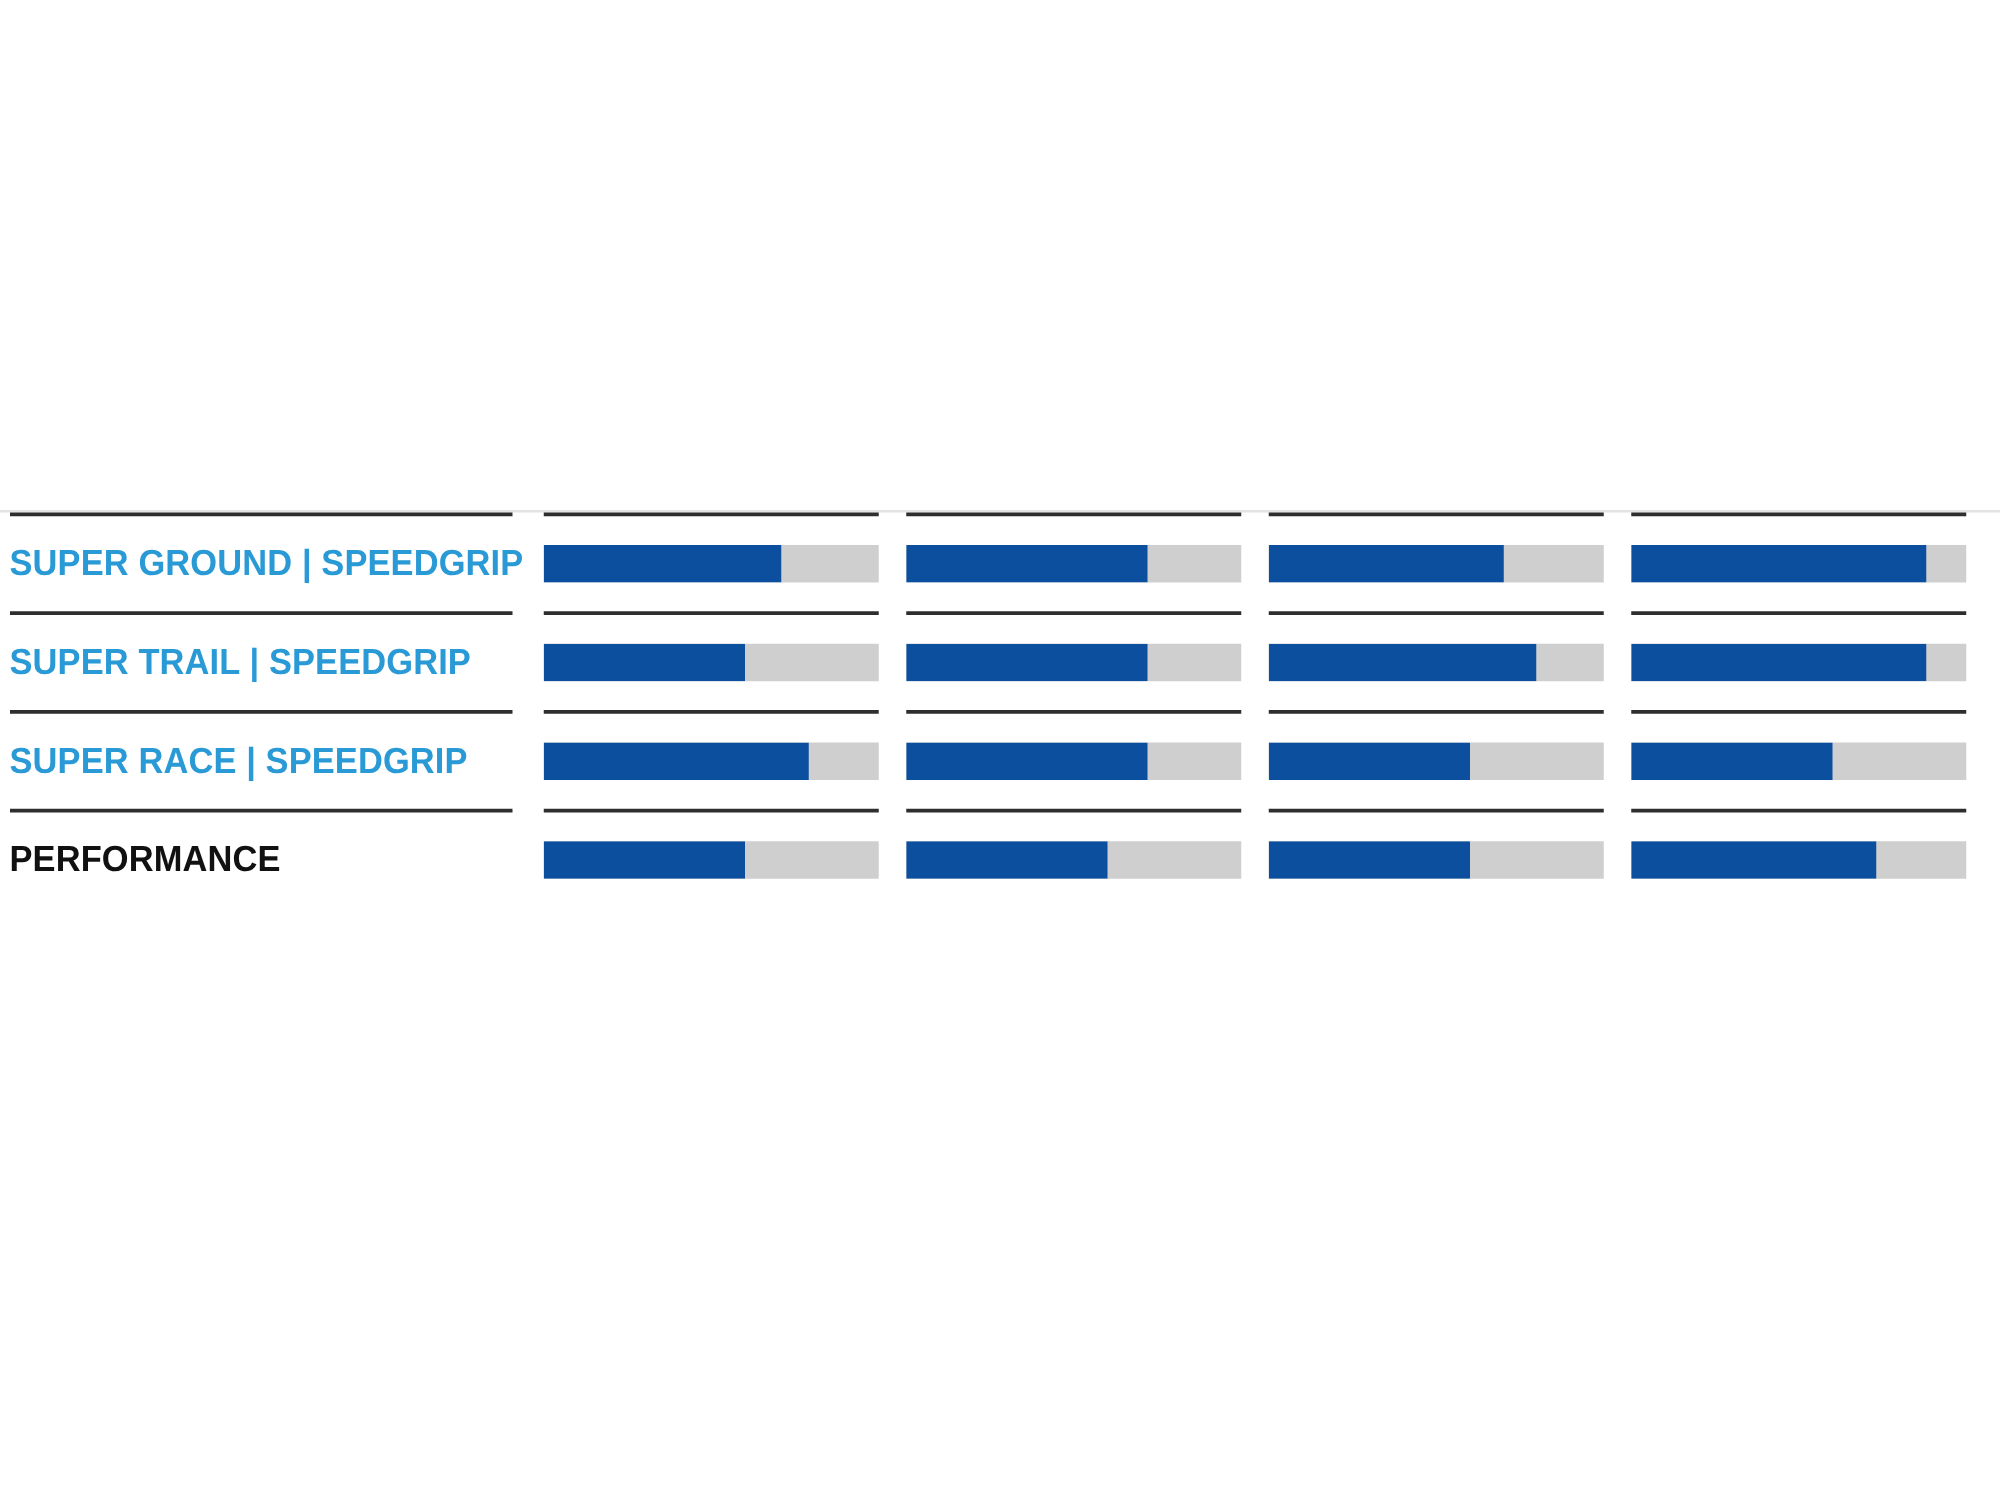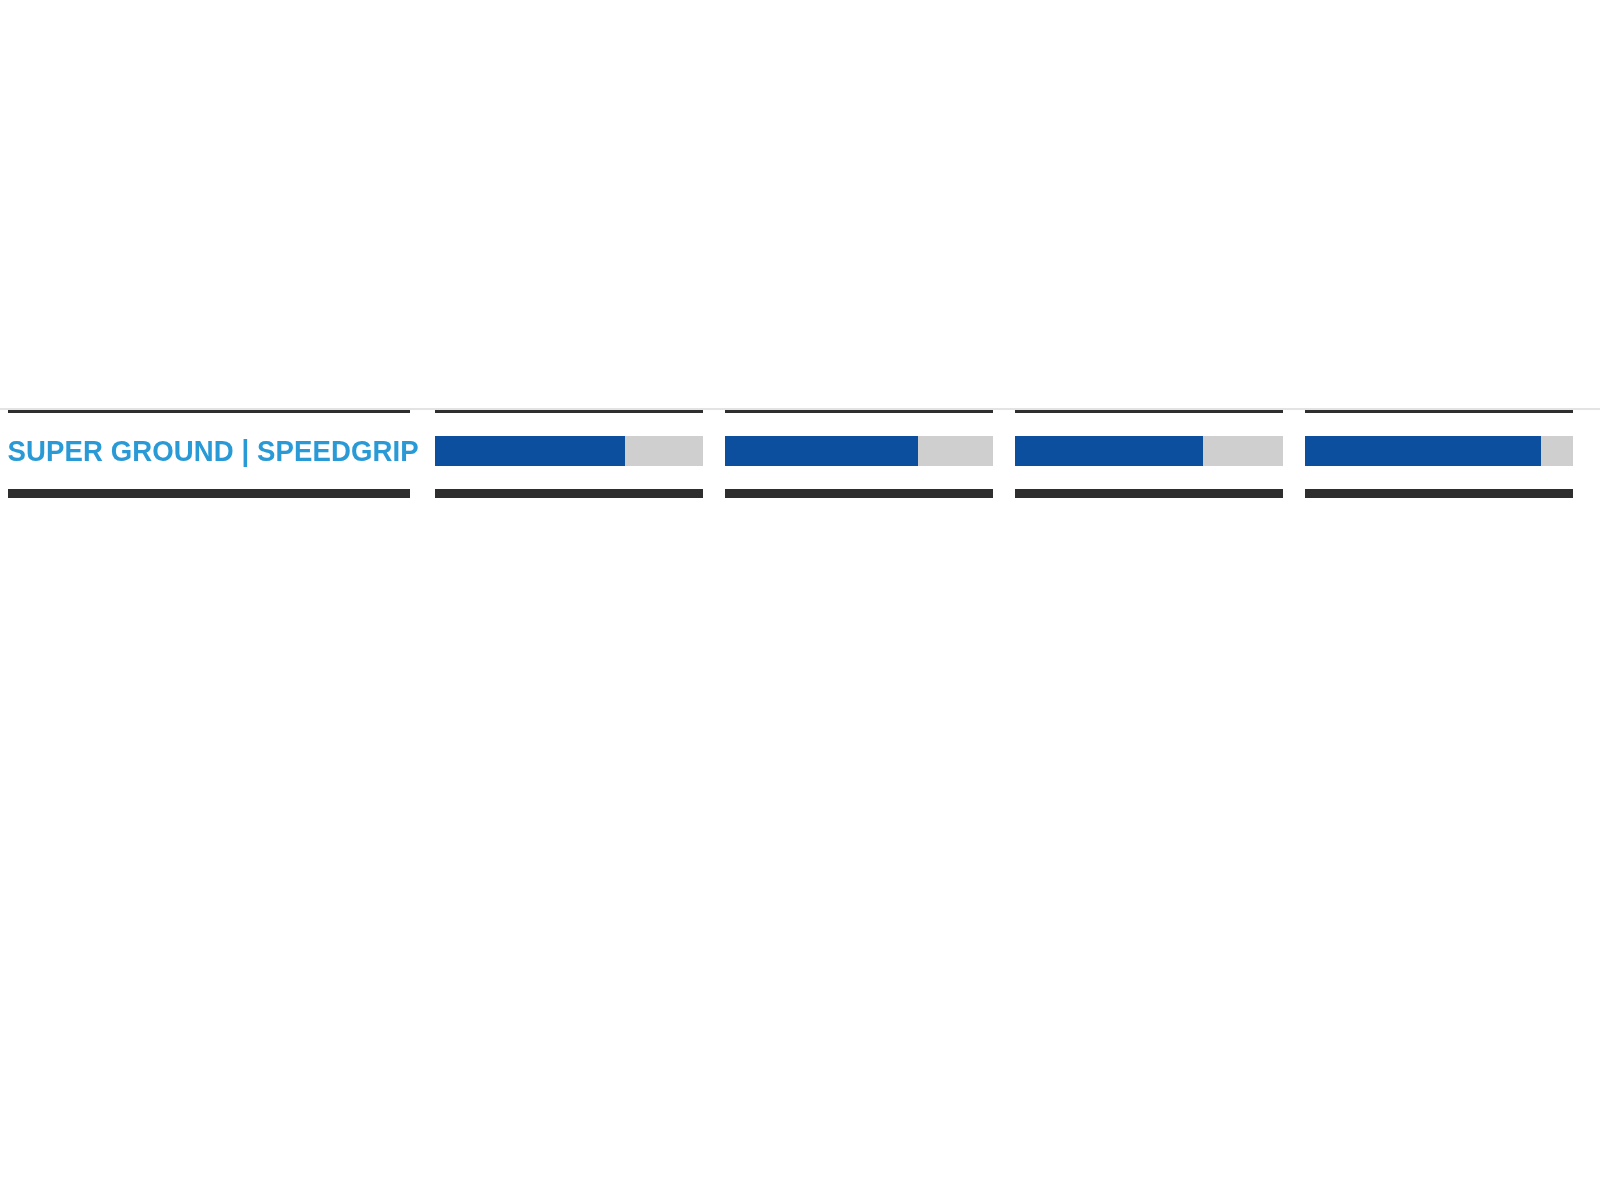--- a/index.html
+++ b/index.html
@@ -152,40 +152,121 @@
     <div class="sep-cell-col" style="border-top-color: rgb(46, 46, 46);"></div>
     <div class="sep-gap"></div>
     <div class="sep-cell-col" style="border-top-color: rgb(46, 46, 46);"></div>
     <div class="sep-gap"></div>
     <div class="sep-cell-col" style="border-top-color: rgb(46, 46, 46);"></div>
     <div class="sep-gap"></div>
     <div class="sep-cell-col" style="border-top-color: rgb(46, 46, 46);"></div>
     <div class="sep-gap"></div>
   </div>
 
-
-  <div class="grid sep-row">
-    <div class="sep-cell-label" style="border-top-color: rgb(46, 46, 46);"></div>
-    <div class="sep-cell-col" style="border-top-color: rgb(46, 46, 46);"></div>
-    <div class="sep-gap"></div>
-    <div class="sep-cell-col" style="border-top-color: rgb(46, 46, 46);"></div>
-    <div class="sep-gap"></div>
-    <div class="sep-cell-col" style="border-top-color: rgb(46, 46, 46);"></div>
-    <div class="sep-gap"></div>
-    <div class="sep-cell-col" style="border-top-color: rgb(46, 46, 46);"></div>
-    <div class="sep-gap"></div>
-  </div>
-
-
-  <div class="grid sep-row">
-    <div class="sep-cell-label" style="border-top-color: rgb(46, 46, 46);"></div>
-    <div class="sep-cell-col" style="border-top-color: rgb(46, 46, 46);"></div>
-    <div class="sep-gap"></div>
-    <div class="sep-cell-col" style="border-top-color: rgb(46, 46, 46);"></div>
-    <div class="sep-gap"></div>
-    <div class="sep-cell-col" style="border-top-color: rgb(46, 46, 46);"></div>
-    <div class="sep-gap"></div>
-    <div class="sep-cell-col" style="border-top-color: rgb(46, 46, 46);"></div>
-    <div class="sep-gap"></div>
-  </div>
-
+  <div class="grid data-row">
+    <div class="row-label accent" style="color: rgb(42, 154, 214);">SUPER TRAIL | SPEEDGRIP</div>
+    <div class="bar-cell">
+      <div class="bar-track" style="background: rgb(207, 207, 207);">
+        <div class="bar-fill" style="width: 60%; background: rgb(11, 79, 158);"></div>
+      </div>
+    </div>
+    <div class="cell-gap"></div>
+    <div class="bar-cell">
+      <div class="bar-track" style="background: rgb(207, 207, 207);">
+        <div class="bar-fill" style="width: 72%; background: rgb(11, 79, 158);"></div>
+      </div>
+    </div>
+    <div class="cell-gap"></div>
+    <div class="bar-cell">
+      <div class="bar-track" style="background: rgb(207, 207, 207);">
+        <div class="bar-fill" style="width: 80%; background: rgb(11, 79, 158);"></div>
+      </div>
+    </div>
+    <div class="cell-gap"></div>
+    <div class="bar-cell">
+      <div class="bar-track" style="background: rgb(207, 207, 207);">
+        <div class="bar-fill" style="width: 88%; background: rgb(11, 79, 158);"></div>
+      </div>
+    </div>
+    <div class="cell-gap"></div>
+  </div>
+
+  <div class="grid sep-row">
+    <div class="sep-cell-label" style="border-top-color: rgb(46, 46, 46);"></div>
+    <div class="sep-cell-col" style="border-top-color: rgb(46, 46, 46);"></div>
+    <div class="sep-gap"></div>
+    <div class="sep-cell-col" style="border-top-color: rgb(46, 46, 46);"></div>
+    <div class="sep-gap"></div>
+    <div class="sep-cell-col" style="border-top-color: rgb(46, 46, 46);"></div>
+    <div class="sep-gap"></div>
+    <div class="sep-cell-col" style="border-top-color: rgb(46, 46, 46);"></div>
+    <div class="sep-gap"></div>
+  </div>
+
+  <div class="grid data-row">
+    <div class="row-label accent" style="color: rgb(42, 154, 214);">SUPER RACE | SPEEDGRIP</div>
+    <div class="bar-cell">
+      <div class="bar-track" style="background: rgb(207, 207, 207);">
+        <div class="bar-fill" style="width: 79%; background: rgb(11, 79, 158);"></div>
+      </div>
+    </div>
+    <div class="cell-gap"></div>
+    <div class="bar-cell">
+      <div class="bar-track" style="background: rgb(207, 207, 207);">
+        <div class="bar-fill" style="width: 72%; background: rgb(11, 79, 158);"></div>
+      </div>
+    </div>
+    <div class="cell-gap"></div>
+    <div class="bar-cell">
+      <div class="bar-track" style="background: rgb(207, 207, 207);">
+        <div class="bar-fill" style="width: 60%; background: rgb(11, 79, 158);"></div>
+      </div>
+    </div>
+    <div class="cell-gap"></div>
+    <div class="bar-cell">
+      <div class="bar-track" style="background: rgb(207, 207, 207);">
+        <div class="bar-fill" style="width: 60%; background: rgb(11, 79, 158);"></div>
+      </div>
+    </div>
+    <div class="cell-gap"></div>
+  </div>
+
+  <div class="grid sep-row">
+    <div class="sep-cell-label" style="border-top-color: rgb(46, 46, 46);"></div>
+    <div class="sep-cell-col" style="border-top-color: rgb(46, 46, 46);"></div>
+    <div class="sep-gap"></div>
+    <div class="sep-cell-col" style="border-top-color: rgb(46, 46, 46);"></div>
+    <div class="sep-gap"></div>
+    <div class="sep-cell-col" style="border-top-color: rgb(46, 46, 46);"></div>
+    <div class="sep-gap"></div>
+    <div class="sep-cell-col" style="border-top-color: rgb(46, 46, 46);"></div>
+    <div class="sep-gap"></div>
+  </div>
+
+  <div class="grid data-row">
+    <div class="row-label dark" style="color: rgb(17, 17, 17);">PERFORMANCE</div>
+    <div class="bar-cell">
+      <div class="bar-track" style="background: rgb(207, 207, 207);">
+        <div class="bar-fill" style="width: 60%; background: rgb(11, 79, 158);"></div>
+      </div>
+    </div>
+    <div class="cell-gap"></div>
+    <div class="bar-cell">
+      <div class="bar-track" style="background: rgb(207, 207, 207);">
+        <div class="bar-fill" style="width: 60%; background: rgb(11, 79, 158);"></div>
+      </div>
+    </div>
+    <div class="cell-gap"></div>
+    <div class="bar-cell">
+      <div class="bar-track" style="background: rgb(207, 207, 207);">
+        <div class="bar-fill" style="width: 60%; background: rgb(11, 79, 158);"></div>
+      </div>
+    </div>
+    <div class="cell-gap"></div>
+    <div class="bar-cell">
+      <div class="bar-track" style="background: rgb(207, 207, 207);">
+        <div class="bar-fill" style="width: 73%; background: rgb(11, 79, 158);"></div>
+      </div>
+    </div>
+    <div class="cell-gap"></div>
+  </div>
 
 </div>
 
 </body></html>

